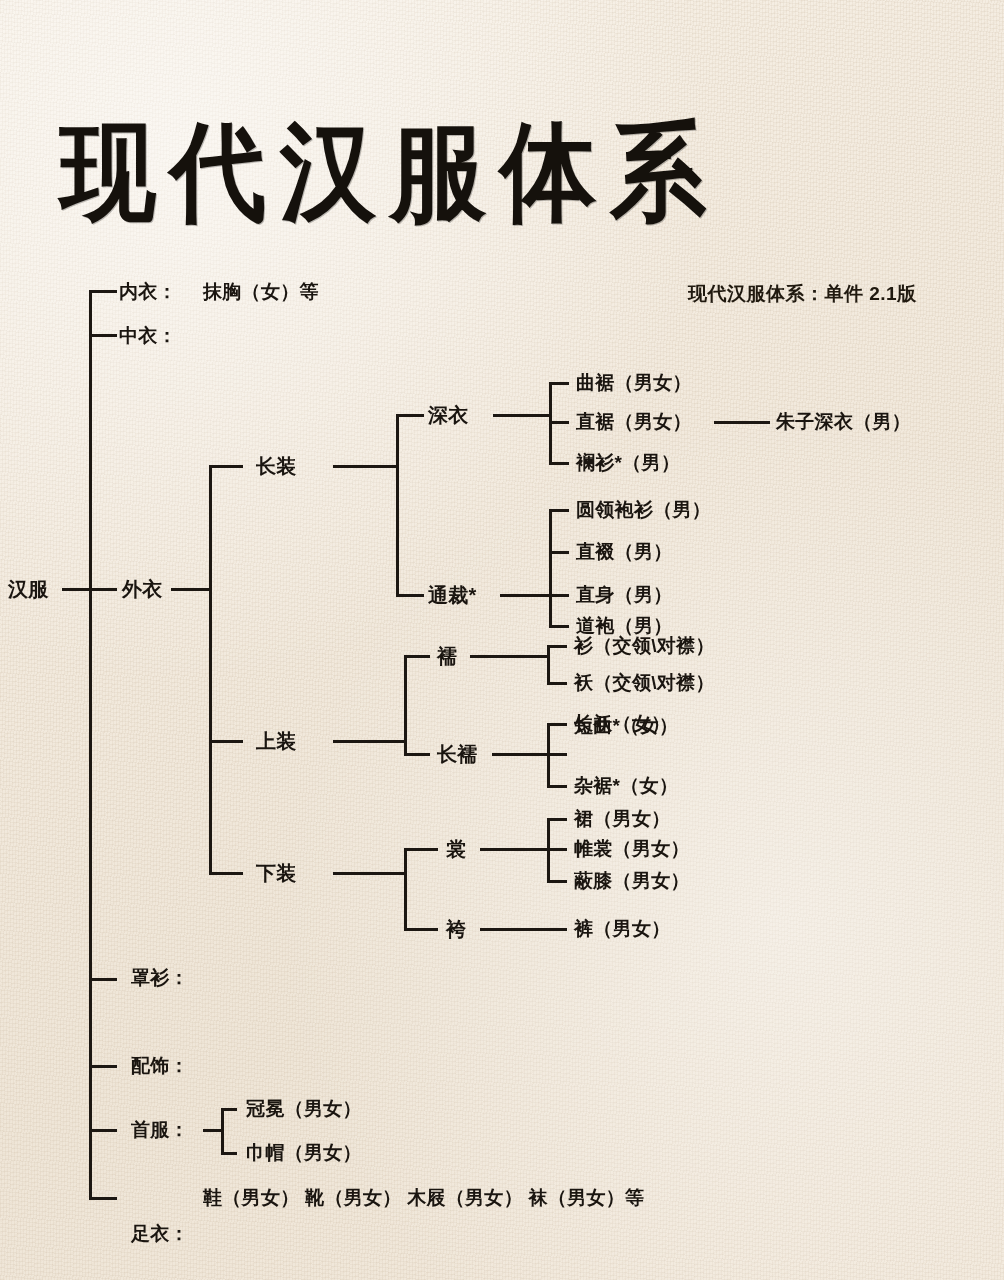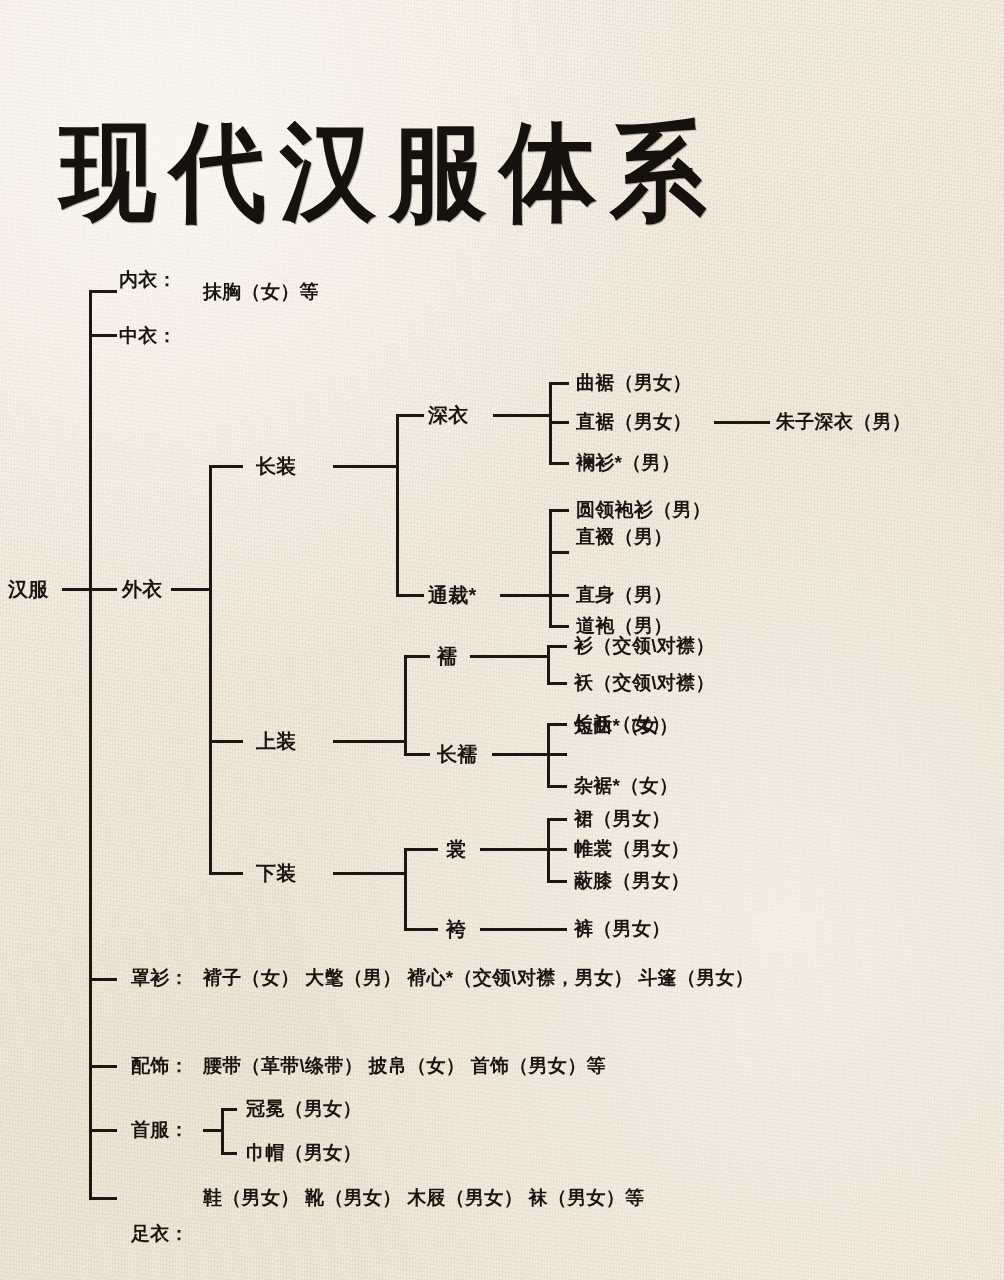--- a/index.html
+++ b/index.html
@@ -53,29 +53,30 @@
   
   .h{position:absolute;background:#1c1712;height:3px;}
   .v{position:absolute;background:#1c1712;width:3px;}
 </style>
 </head>
 <body>
 
 <div id="root">
 
   <div id="title">现代汉服体系</div>
+  <div id="version">现代汉服体系：单件  2.1版</div>
 
   <div class="lbl big" style="left:8px;top:579px;">汉服</div>
 
   <div class="h" style="left:62px;top:588px;width:44px;"></div>
 
   <div class="v" style="left:89px;top:290px;height:908px;"></div>
 
   <div class="h" style="left:89px;top:290px;width:28px;"></div>
-  <div class="lbl" style="left:119px;top:270px;">内衣：</div>
+  <div class="lbl" style="left:119px;top:282px;">内衣：</div>
   <div class="lbl" style="left:203px;top:282px;">抹胸（女）等</div>
 
   <div class="h" style="left:89px;top:334px;width:28px;"></div>
   <div class="lbl" style="left:119px;top:326px;">中衣：</div>
 
   <div class="h" style="left:89px;top:588px;width:28px;"></div>
   <div class="lbl big" style="left:122px;top:579px;">外衣</div>
   <div class="h" style="left:171px;top:588px;width:40px;"></div>
 
   <div class="v" style="left:209px;top:465px;height:410px;"></div>
@@ -100,21 +101,21 @@
   <div class="h" style="left:714px;top:421px;width:56px;"></div>
   <div class="lbl" style="left:776px;top:412px;">朱子深衣（男）</div>
 
   <div class="h" style="left:396px;top:594px;width:28px;"></div>
   <div class="lbl big" style="left:428px;top:585px;">通裁*</div>
   <div class="h" style="left:500px;top:594px;width:51px;"></div>
   <div class="v" style="left:549px;top:509px;height:116px;"></div>
   <div class="h" style="left:549px;top:509px;width:20px;"></div>
   <div class="lbl" style="left:576px;top:500px;">圆领袍衫（男）</div>
   <div class="h" style="left:549px;top:551px;width:20px;"></div>
-  <div class="lbl" style="left:576px;top:527px;">直裰（男）</div>
+  <div class="lbl" style="left:576px;top:542px;">直裰（男）</div>
   <div class="h" style="left:549px;top:594px;width:20px;"></div>
   <div class="lbl" style="left:576px;top:585px;">直身（男）</div>
   <div class="h" style="left:549px;top:625px;width:20px;"></div>
   <div class="lbl" style="left:576px;top:616px;">道袍（男）</div>
 
   <div class="h" style="left:209px;top:740px;width:34px;"></div>
   <div class="lbl big" style="left:256px;top:731px;">上装</div>
   <div class="h" style="left:333px;top:740px;width:73px;"></div>
   <div class="v" style="left:404px;top:655px;height:98px;"></div>
 
@@ -154,25 +155,23 @@
   <div class="h" style="left:547px;top:880px;width:20px;"></div>
   <div class="lbl" style="left:574px;top:871px;">蔽膝（男女）</div>
 
   <div class="h" style="left:404px;top:928px;width:34px;"></div>
   <div class="lbl big" style="left:446px;top:919px;">袴</div>
   <div class="h" style="left:480px;top:928px;width:87px;"></div>
   <div class="lbl" style="left:574px;top:919px;">裤（男女）</div>
 
   <div class="h" style="left:89px;top:978px;width:28px;"></div>
   <div class="lbl" style="left:131px;top:968px;">罩衫：</div>
-  <div class="lbl" style="left:203px;top:968px;">褙子（女）  大氅（男）   褙心*（交领\对襟，男女）    斗篷（男女）</div>
 
   <div class="h" style="left:89px;top:1065px;width:28px;"></div>
   <div class="lbl" style="left:131px;top:1056px;">配饰：</div>
-  <div class="lbl" style="left:203px;top:1056px;">腰带（革带\绦带）  披帛（女）  首饰（男女）等</div>
 
   <div class="h" style="left:89px;top:1129px;width:28px;"></div>
   <div class="lbl" style="left:131px;top:1120px;">首服：</div>
   <div class="h" style="left:203px;top:1129px;width:20px;"></div>
   <div class="v" style="left:221px;top:1108px;height:44px;"></div>
   <div class="h" style="left:221px;top:1108px;width:16px;"></div>
   <div class="lbl" style="left:246px;top:1099px;">冠冕（男女）</div>
   <div class="h" style="left:221px;top:1152px;width:16px;"></div>
   <div class="lbl" style="left:246px;top:1143px;">巾帽（男女）</div>
 

